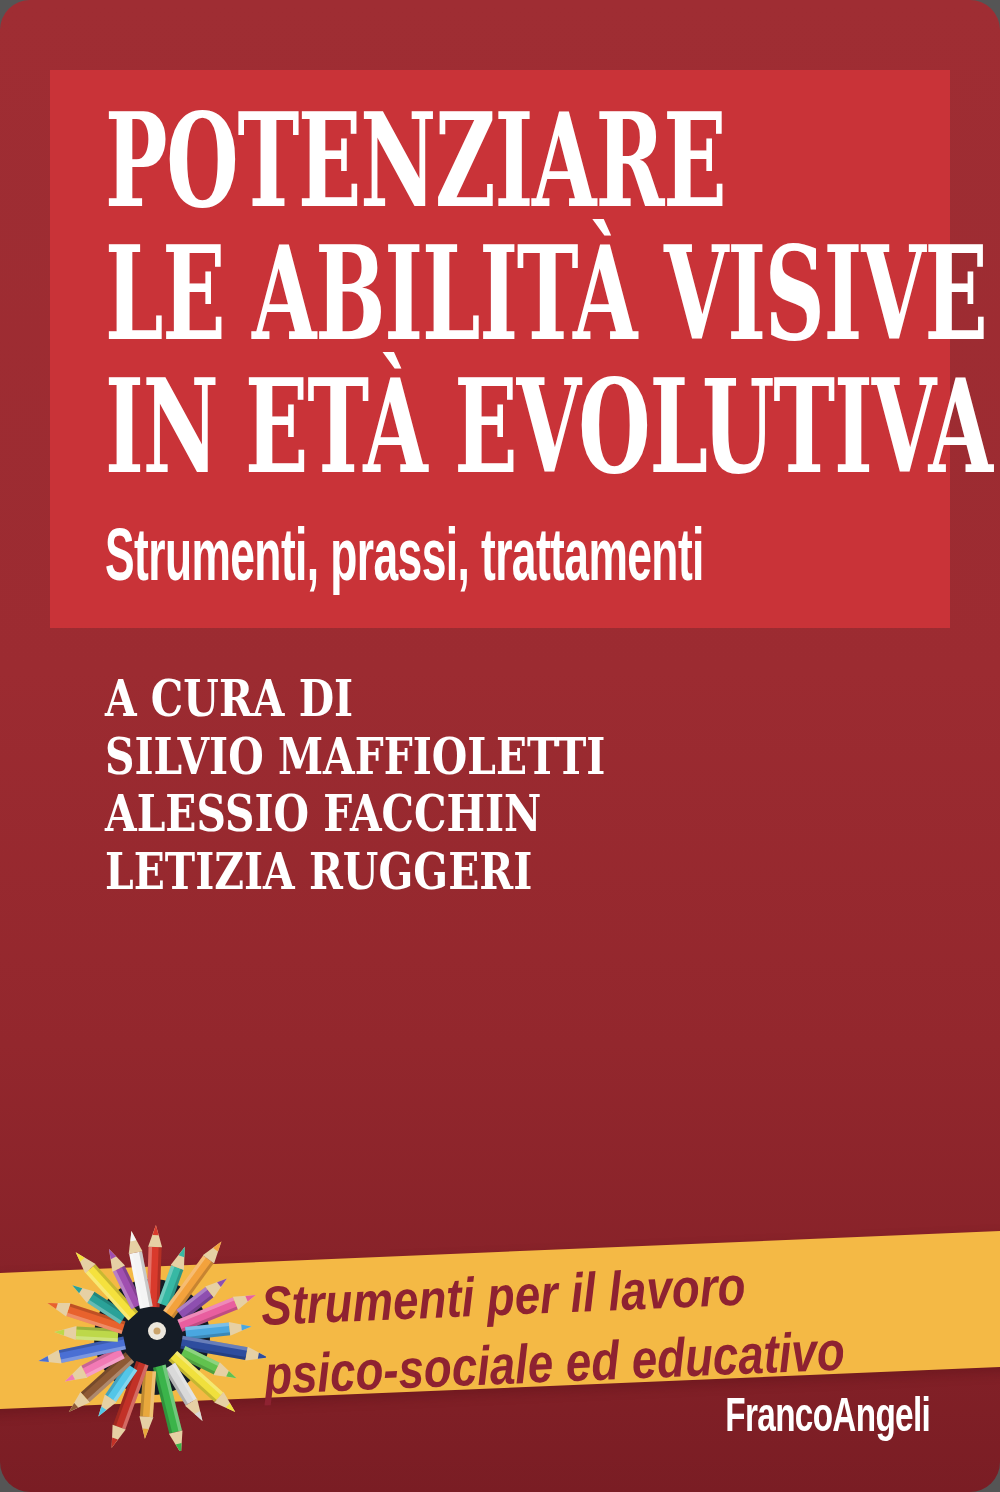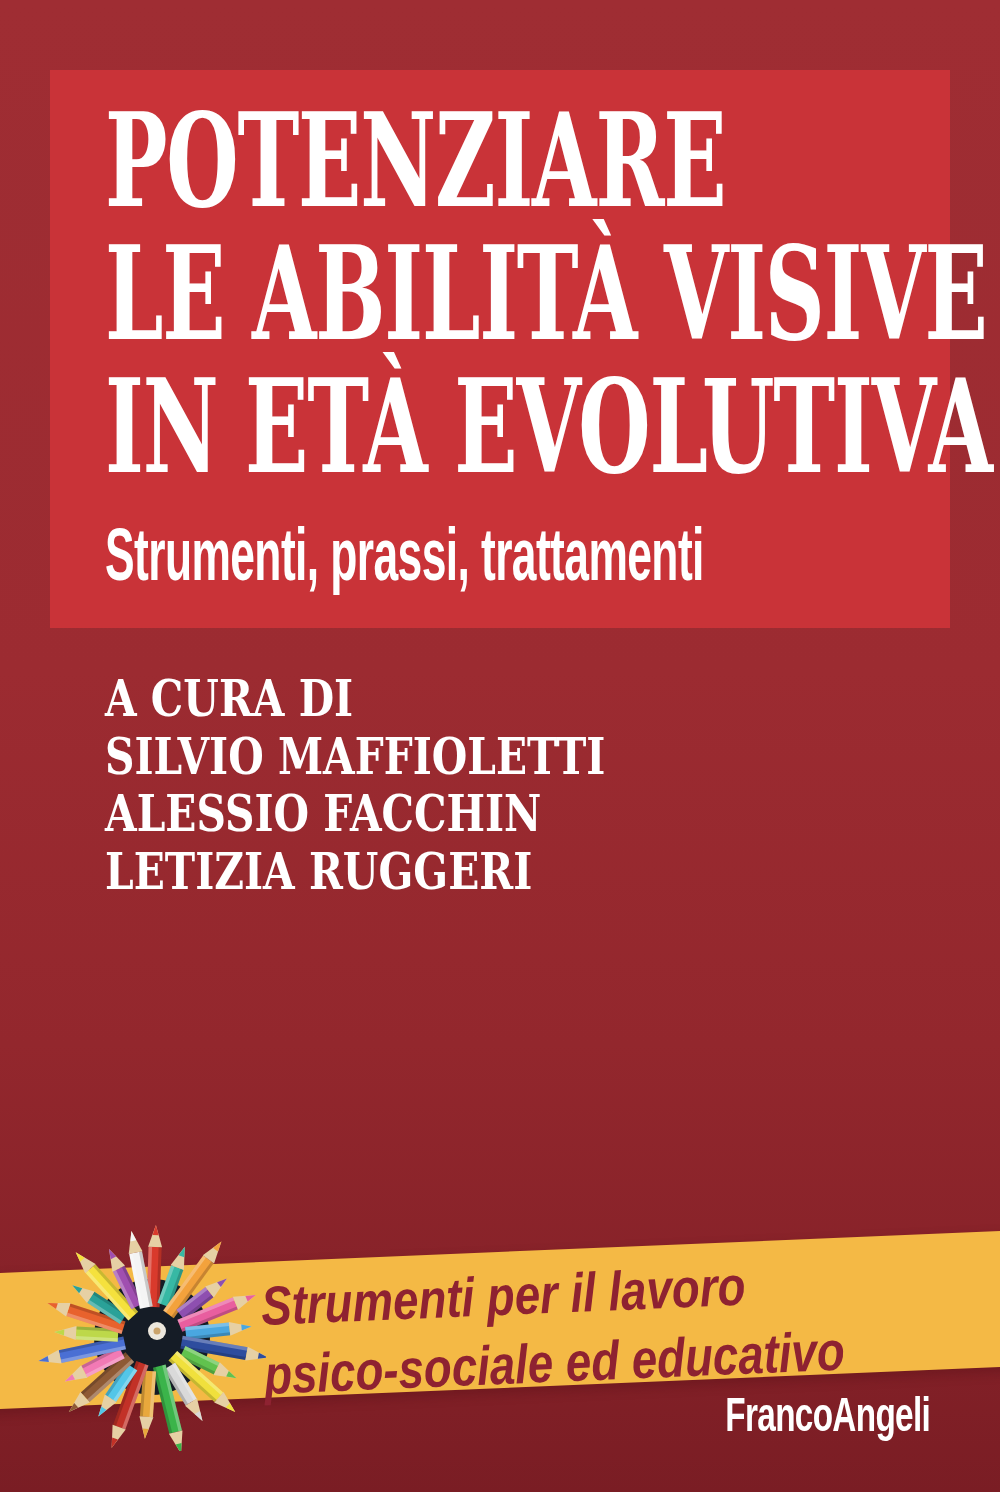--- a/index.html
+++ b/index.html
@@ -1,19 +1,20 @@
 <!DOCTYPE html>
 <html><head>
 <meta charset="utf-8">
 <style>
   html,body{margin:0;padding:0;background:#555;}
   .cover{
     position:relative;width:1000px;height:1492px;overflow:hidden;
     background:linear-gradient(180deg,#9f2d33 0%,#9c2b31 45%,#93272d 70%,#872229 86%,#7a1d24 100%);
     font-family:"Liberation Sans",sans-serif;
+    border-radius:30px;
   }
   .panel{position:absolute;left:50px;top:70px;width:900px;height:558px;background:#c93338;}
   .title{
     position:absolute;left:55px;top:24px;margin:0;color:#fff;
     font-family:"DejaVu Serif",serif;font-weight:bold;
     font-size:130px;line-height:133px;letter-spacing:-2px;
     transform:scaleX(0.64);transform-origin:left top;white-space:nowrap;
   }
   .title div{display:block;}
   .subtitle{

